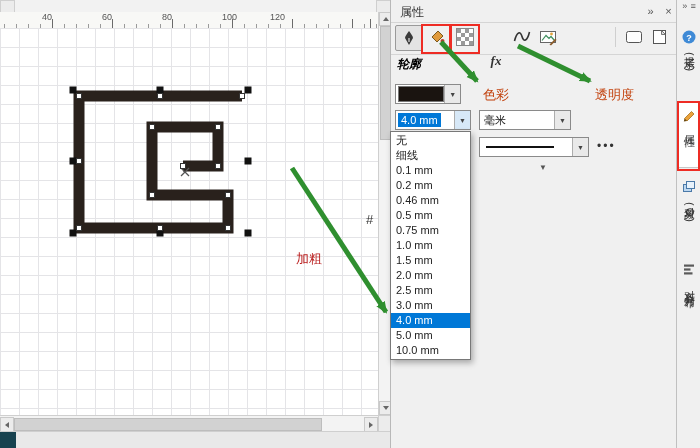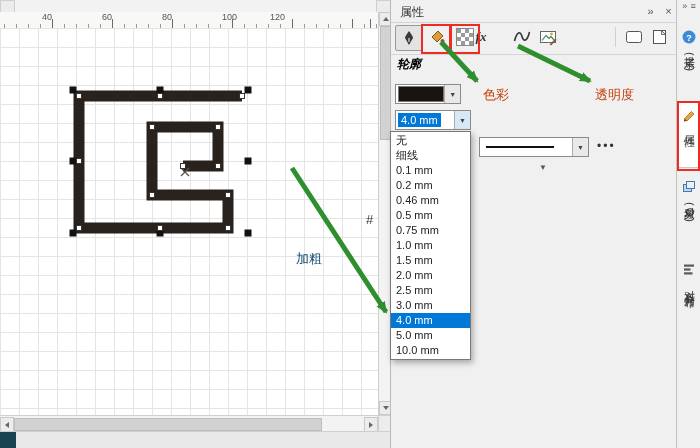--- a/index.html
+++ b/index.html
@@ -14,21 +14,21 @@
   .ticks-minor{position:absolute;bottom:0;left:0;right:0;height:4px;
     background:repeating-linear-gradient(90deg,#9a9a9a 0 1px,transparent 1px 12px);background-position:4px 0;}
   .ticks-major{position:absolute;bottom:0;left:0;right:0;height:9px;
     background:repeating-linear-gradient(90deg,#6a6a6a 0 1px,transparent 1px 60px);background-position:-8px 0;}
   .ruler-num{position:absolute;top:0;width:20px;text-align:left;font-size:9px;color:#555;}
   .grid{left:0;top:28px;width:378px;height:387px;background-color:#fff;
     background-image:linear-gradient(to right,#e4e4e7 1px,transparent 1px),
                      linear-gradient(to bottom,#e4e4e7 1px,transparent 1px);
     background-size:19px 19px;z-index:1;}
   .shape-svg{left:0;top:28px;z-index:5;}
-  .bold-ann{left:296px;top:250px;z-index:10;color:#0c4a6e;font-size:13px;}
+  .bold-ann{left:296px;top:250px;z-index:10;color:#b91c1c;font-size:13px;}
 
   .vscroll{left:378px;top:12px;width:12px;height:403px;background:#f3f3f3;border-left:1px solid #cfcfcf;}
   .hscroll{left:0;top:415px;width:378px;height:16px;background:#f3f3f3;border-top:1px solid #cfcfcf;}
   .sb-btn{position:absolute;background:#ececec;border:1px solid #c9c9c9;display:flex;align-items:center;justify-content:center;}
   .sb-thumb{position:absolute;background:#d2d2d2;border:1px solid #bdbdbd;}
   .tri-up{width:0;height:0;border-left:3px solid transparent;border-right:3px solid transparent;border-bottom:4px solid #666;}
   .tri-down{width:0;height:0;border-left:3px solid transparent;border-right:3px solid transparent;border-top:4px solid #666;}
   .tri-left{width:0;height:0;border-top:3px solid transparent;border-bottom:3px solid transparent;border-right:4px solid #666;}
   .tri-right{width:0;height:0;border-top:3px solid transparent;border-bottom:3px solid transparent;border-left:4px solid #666;}
   .scroll-corner{left:378px;top:415px;width:12px;height:16px;background:#ececec;border-left:1px solid #cfcfcf;border-top:1px solid #cfcfcf;}
@@ -190,21 +190,21 @@
               <rect x="9" y="1" width="4" height="4"></rect>
             <rect x="5" y="5" width="4" height="4"></rect>
               <rect x="13" y="5" width="4" height="4"></rect>
             <rect x="1" y="9" width="4" height="4"></rect>
               <rect x="9" y="9" width="4" height="4"></rect>
             <rect x="5" y="13" width="4" height="4"></rect>
               <rect x="13" y="13" width="4" height="4"></rect>
           </g>
         </svg>
       </div>
-      <div class="tbtn" style="left:77px;">
+      <div class="tbtn" style="left:92px;margin-top:24px;">
         <span class="fx">fx</span>
       </div>
       <div class="tbtn" style="left:118px;">
         <svg width="18" height="18">
           <path d="M1.5 13 C4 3, 7.5 3, 9 8.5 C10.5 14, 14 14, 16.5 4" stroke="#333" fill="none" stroke-width="1.6"></path>
         </svg>
       </div>
       <div class="tbtn" style="left:144px;">
         <svg width="18" height="18">
           <rect x="1.5" y="3.5" width="15" height="11" fill="#fff" stroke="#666"></rect>
@@ -232,20 +232,24 @@
     <div class="combo" style="left:4px;top:84px;width:66px;height:20px;">
       <div class="swatch"></div>
       <div class="arrow-btn">▼</div>
     </div>
 
     <div class="combo" style="left:4px;top:110px;width:76px;height:20px;">
       <span class="hl-value">4.0 mm</span>
       <div class="arrow-btn" style="background:#d7e8f7;">▼</div>
     </div>
 
+    <div class="combo" style="left:88px;top:110px;width:92px;height:20px;">
+      <span class="unit-text">毫米</span>
+      <div class="arrow-btn">▼</div>
+    </div>
 
     <div class="combo" style="left:88px;top:137px;width:110px;height:20px;">
       <div class="line-preview"></div>
       <div class="arrow-btn">▼</div>
     </div>
     <div class="more-dots">•••</div>
     <div class="expander">▼</div>
 
     <div class="dropdown">
       <div class="dd-item">无</div>

